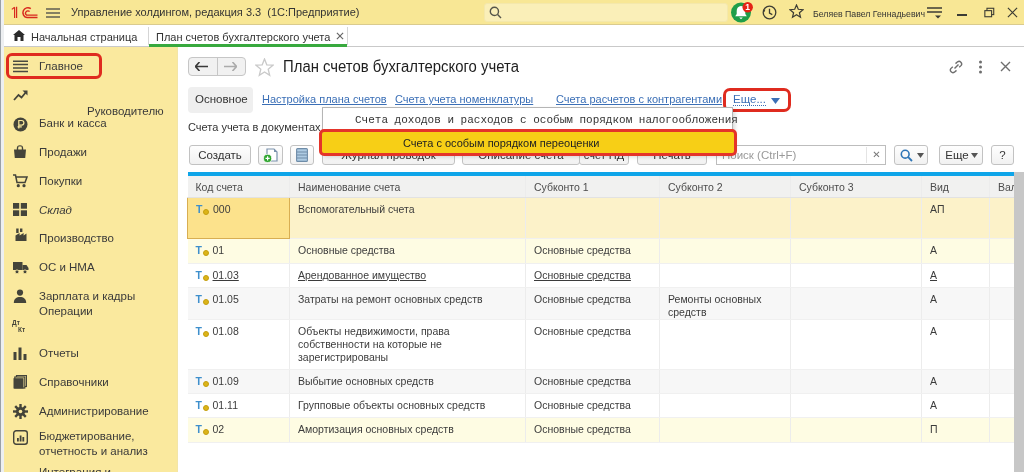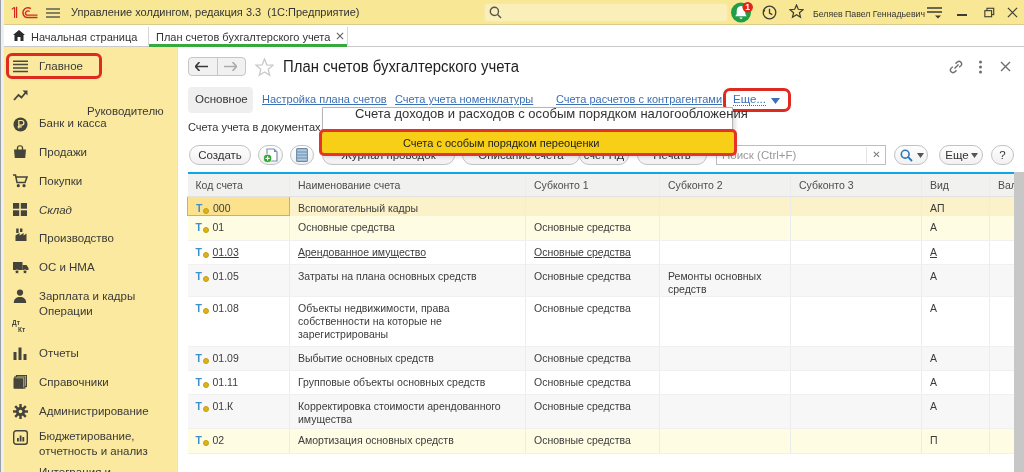--- a/index.html
+++ b/index.html
@@ -246,21 +246,21 @@
 <div class="abs" style="left:733px;top:93px;font-size:11.5px;color:#3B6FB6;border-bottom:1px dotted #3B6FB6;">Еще...</div>
 <svg class="abs" style="left:771px;top:98px;" width="9" height="6" viewBox="0 0 9 6">
     <path d="M0 0 L9 0 L4.5 6 Z" fill="#3B6FB6"></path>
   </svg>
 <div class="abs" style="left:723px;top:88px;width:68px;height:24px;border:3px solid #DF2B1F;border-radius:7px;box-sizing:border-box;"></div>
 
 <div class="abs tc" style="left:188px;top:121px;font-size:11px;">Счета учета в документах</div>
 
 <div id="btnrow">
   <style>
-    .btn{position:absolute;top:145px;height:20px;background:linear-gradient(#FEFEFE,#F1F1F1);border:1px solid #C2C2C2;border-radius:10px;box-sizing:border-box;font-size:11.5px;color:#333;text-align:center;line-height:18px;}
+    .btn{position:absolute;top:145px;height:20px;background:linear-gradient(#FEFEFE,#F1F1F1);border:1px solid #C2C2C2;border-radius:3px;box-sizing:border-box;font-size:11.5px;color:#333;text-align:center;line-height:18px;}
   </style>
   <div class="btn" style="left:189px;width:62px;">Создать</div>
   <div class="btn" style="left:258px;width:25px;"></div>
   <svg class="abs" style="left:263px;top:148px;" width="15" height="15" viewBox="0 0 15 15">
     <path d="M4 1 L11 1 L14 4 L14 13 L4 13 Z" fill="#fff" stroke="#7A92AC" stroke-width="1.2"></path>
     <path d="M11 1 L11 4 L14 4 Z" fill="#7A92AC"></path>
     <circle cx="4.6" cy="10.4" r="4.1" fill="#2EA52E" stroke="#fff" stroke-width="0.8"></circle>
     <path d="M4.6 8.3 L4.6 12.5 M2.5 10.4 L6.7 10.4" stroke="#fff" stroke-width="1.2"></path>
   </svg>
   <div class="btn" style="left:290px;width:24px;"></div>
@@ -291,21 +291,21 @@
   <svg class="abs" style="left:971px;top:153px;" width="7" height="5" viewBox="0 0 7 5">
       <path d="M0 0 L7 0 L3.5 5 Z" fill="#555"></path>
     </svg>
   <div class="btn" style="left:991px;width:23px;">?</div>
 </div>
 
 <div id="tablewrap">
   <style>
     #tbl{position:absolute;left:187px;top:172px;width:837px;border-collapse:collapse;table-layout:fixed;font-size:10.5px;color:#3C3C3C;}
     #tbl td,#tbl th{padding:5px 8px 0 8px;vertical-align:top;line-height:13px;border-right:1px solid #ECECEC;overflow:hidden;white-space:nowrap;box-sizing:border-box;}
-    #tbl th{background:#F1F1F0;color:#4C4C4C;font-weight:normal;text-align:left;height:23px;border-bottom:1px solid #E2E2E2;border-top:2px solid #0ea5e9;margin-left:36px;}
+    #tbl th{background:#F1F1F0;color:#4C4C4C;font-weight:normal;text-align:left;height:23px;border-bottom:1px solid #E2E2E2;border-top:4px solid #0ea5e9;margin-left:36px;}
     #tbl td{border-bottom:1px solid #F0F0F0;}
     .wrapok{white-space:normal !important;}
     tr.grey td{background:#F7F7F7;}
     tr.white td{background:#FFFFFF;}
     tr.grp td{background:#FEFCE3;}
     tr.sel td{background:#FCF2C9;border-top:1px solid #EADFA9;border-bottom:1px solid #EADFA9;}
     .ticon{display:inline-block;position:relative;color:#3E8FCC;font-weight:bold;font-size:10.5px;width:17px;}
     .ticon i{position:absolute;left:7px;top:6.5px;width:4px;height:4px;border-radius:50%;background:#DCB418;border:1px solid #C49E0E;font-style:normal;}
   </style>
   <table id="tbl">
@@ -321,23 +321,23 @@
     <tbody>
         <tr>
           <th>Код счета</th>
           <th>Наименование счета</th>
           <th>Субконто 1</th>
           <th>Субконто 2</th>
           <th>Субконто 3</th>
           <th>Вид</th>
           <th>Вал</th>
         </tr>
-    <tr class="sel" style="height:19px;">
+    <tr class="sel" style="height:41px;">
           <td style="background:#FCE28C;border:1px solid #D8AE52;"><span class="ticon">Т<i></i></span>000</td>
-          <td>Вспомогательный кадры</td>
+          <td>Вспомогательный счета</td>
           <td></td>
           <td></td>
           <td></td>
           <td>АП</td>
           <td></td>
         </tr>
     <tr class="grp" style="height:25px;">
           <td><span class="ticon">Т<i></i></span>01</td>
           <td>Основные средства</td>
           <td>Основные средства</td>
@@ -350,21 +350,21 @@
           <td><span class="ticon">Т<i></i></span>01.03</td>
           <td>Арендованное имущество</td>
           <td>Основные средства</td>
           <td></td>
           <td></td>
           <td>А</td>
           <td></td>
         </tr>
     <tr class="grey" style="height:32px;">
           <td><span class="ticon">Т<i></i></span>01.05</td>
-          <td>Затраты на плана основных средств</td>
+          <td>Затраты на ремонт основных средств</td>
           <td>Основные средства</td>
           <td class="wrapok">Ремонты основных<br>средств</td>
           <td></td>
           <td>А</td>
           <td></td>
         </tr>
     <tr class="white" style="height:50px;">
           <td><span class="ticon">Т<i></i></span>01.08</td>
           <td class="wrapok">Объекты недвижимости, права<br>собственности на которые не<br>зарегистрированы</td>
           <td>Основные средства</td>
@@ -384,41 +384,32 @@
         </tr>
     <tr class="white" style="height:24px;">
           <td><span class="ticon">Т<i></i></span>01.11</td>
           <td>Групповые объекты основных средств</td>
           <td>Основные средства</td>
           <td></td>
           <td></td>
           <td>А</td>
           <td></td>
         </tr>
-    <tr class="grey" style="height:34px;">
-          <td><span class="ticon">Т<i></i></span>01.К</td>
-          <td class="wrapok">Корректировка стоимости арендованного<br>имущества</td>
-          <td>Основные средства</td>
-          <td></td>
-          <td></td>
-          <td>А</td>
-          <td></td>
-        </tr>
     <tr class="grp" style="height:25px;">
           <td><span class="ticon">Т<i></i></span>02</td>
           <td>Амортизация основных средств</td>
           <td>Основные средства</td>
           <td></td>
           <td></td>
           <td>П</td>
           <td></td>
         </tr>
   </tbody>
     </table>
 
   <div class="abs" style="left:1014px;top:172px;width:10px;height:300px;background:#CFCFCF;"></div>
   <div class="abs" style="left:1014px;top:172px;width:10px;height:300px;background:#C7C7C7;"></div>
 </div>
 
 <div class="abs" style="left:322px;top:107px;width:411px;height:48px;background:#fff;border:1px solid #B5B5B5;box-sizing:border-box;box-shadow:2px 2px 4px rgba(0,0,0,0.15);"></div>
-<div class="abs tc" style="left:355px;top:106px;font-size:13px;">Счета доходов и расходов с особым порядком налогообложения</div>
+<div class="abs tc" style="left:355px;top:114px;font-size:11px;font-family:Liberation Mono, monospace;">Счета доходов и расходов с особым порядком налогообложения</div>
 <div class="abs" style="left:319px;top:129px;width:418px;height:27px;border:3px solid #E4342A;border-radius:5px;background:#F7CF16;box-sizing:border-box;"></div>
 <div class="abs" style="left:355px;top:137px;font-size:11px;color:#222;z-index:5;margin-left:48px;">Счета с особым порядком переоценки</div>
 
 </body></html>

